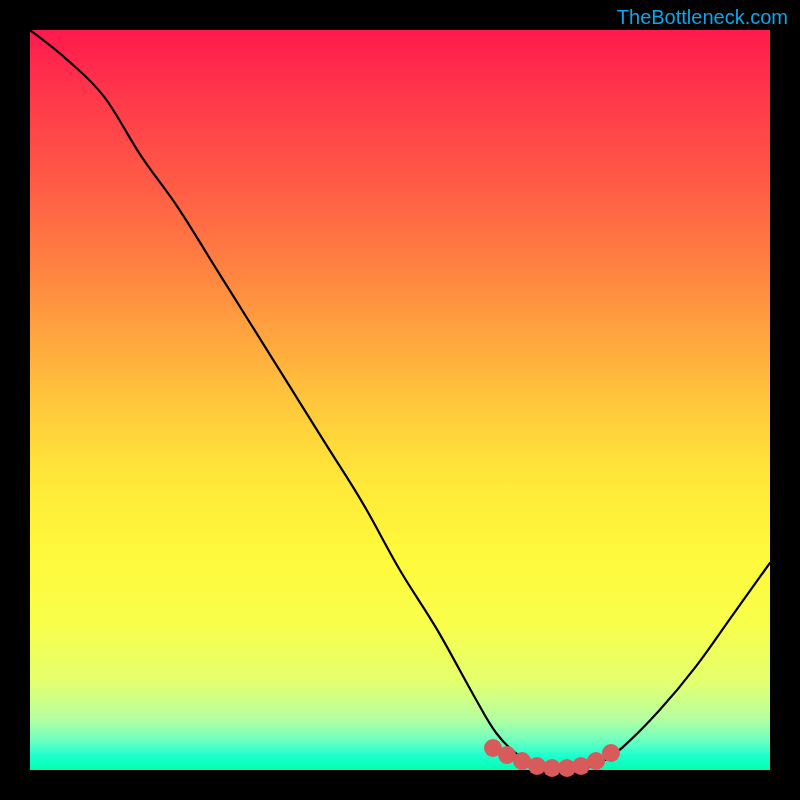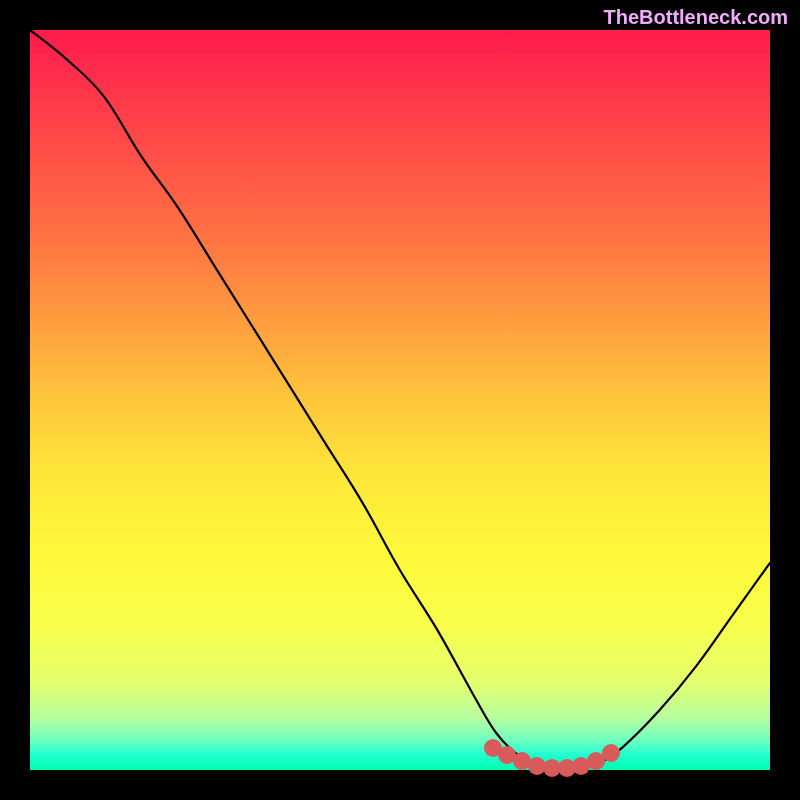--- a/index.html
+++ b/index.html
@@ -1,17 +1,17 @@
 <!DOCTYPE html>
 <html><head>
 <meta charset="utf-8">
 <style>
   * { margin: 0; padding: 0; box-sizing: border-box; }
   body { width: 800px; height: 800px; background: #000; position: relative; font-family: Arial, sans-serif; }
-  .watermark { position: absolute; top: 6px; right: 12px; color: #f0abfc; font-size: 20px; font-weight: 700; z-index: 10; margin-left: 16px; }
+  .watermark { position: absolute; top: 6px; right: 12px; color: #0ea5e9; font-size: 20px; font-weight: 400; z-index: 10; margin-left: 16px; }
   .plot-area { position: absolute; top: 30px; left: 30px; width: 740px; height: 740px; }
   .gradient-bg { position: absolute; inset: 0; background: linear-gradient(to bottom,
       #ff1a4d 0%,
       #ff3b4a 10%,
       #ff5946 20%,
       #ff7a42 30%,
       #ffa03f 40%,
       #ffc63c 50%,
       #ffe639 60%,
       #fff83a 70%,

